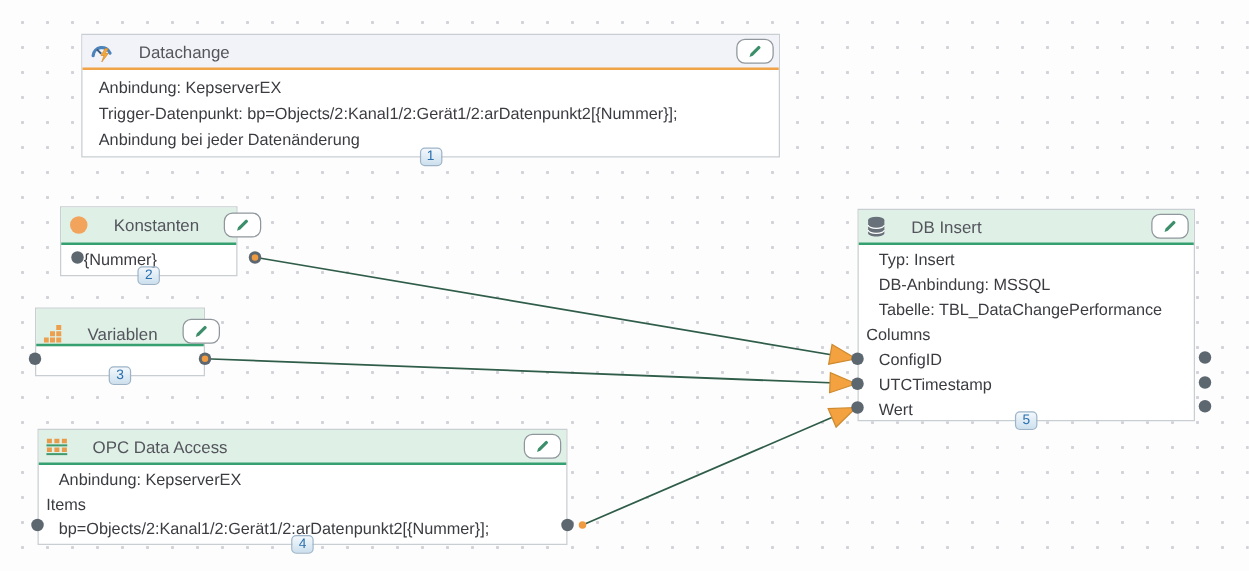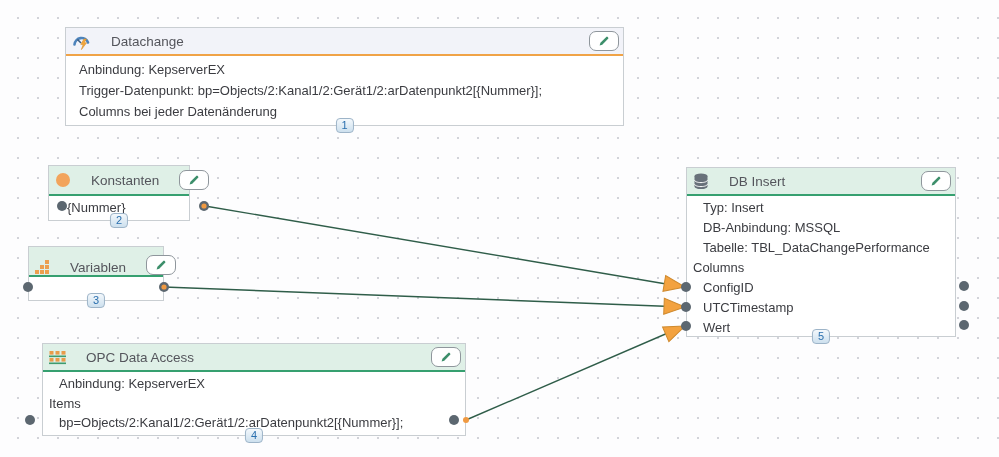--- a/index.html
+++ b/index.html
@@ -36,21 +36,21 @@
     border-radius:4px; color:#2a6fae; font-size:11px; line-height:13px;
     padding:0 5px; z-index:8;
   }
   
   #n-datachange { left:65px;  top:27px;  width:559px; height:99px; }
   #n-datachange .brow { line-height:21px; padding-left:13px; }
   #n-konstanten { left:48px;  top:165px; width:142px; height:56px; }
   #n-konstanten .brow { line-height:24px; padding-left:18px; }
   #n-variablen  { left:28px;  top:246px; width:136px; height:55px; }
   #n-variablen  .brow { line-height:25px; padding-left:14px; }
-  #n-opc        { left:30px;  top:343px; width:424px; height:93px;margin-left:12px; }
+  #n-opc        { left:30px;  top:343px; width:424px; height:93px; }
   #n-opc .brow  { line-height:19.5px; }
   #n-dbinsert   { left:686px; top:167px; width:270px; height:170px; }
   #n-dbinsert .brow { line-height:20px; }
   #wires { position:absolute; left:0; top:0; z-index:6; pointer-events:none; }
   .icon { flex:0 0 auto; display:inline-flex; }
 </style>
 </head>
 <body>
 
 <div id="canvas">
@@ -67,21 +67,21 @@
       <span class="hdr-title">Datachange</span>
       <button class="edit-btn">
         <svg width="14" height="14" viewBox="0 0 16 16">
           <path d="M3 13.2 L3.9 10.1 L10.6 3.4 a1.15 1.15 0 0 1 1.63 0 l0.47 0.47 a1.15 1.15 0 0 1 0 1.63 L6 12.2 Z" fill="#3d8f6b"></path>
         </svg>
       </button>
     </div>
     <div class="nbody" style="padding-top:3px;">
       <div class="brow">Anbindung: KepserverEX</div>
       <div class="brow">Trigger-Datenpunkt: bp=Objects/2:Kanal1/2:Gerät1/2:arDatenpunkt2[{Nummer}];</div>
-      <div class="brow">Columns bei jeder Datenänderung</div>
+      <div class="brow">Anbindung bei jeder Datenänderung</div>
     </div>
     <div class="badge">1</div>
   </div>
 
   <div class="node" id="n-konstanten">
     <div class="hdr hdr-green" style="height:28px;">
       <span class="icon">
         <svg width="16" height="16" viewBox="0 0 16 16">
             <circle cx="8" cy="8" r="7" fill="#f2a45c"></circle>
           </svg>

